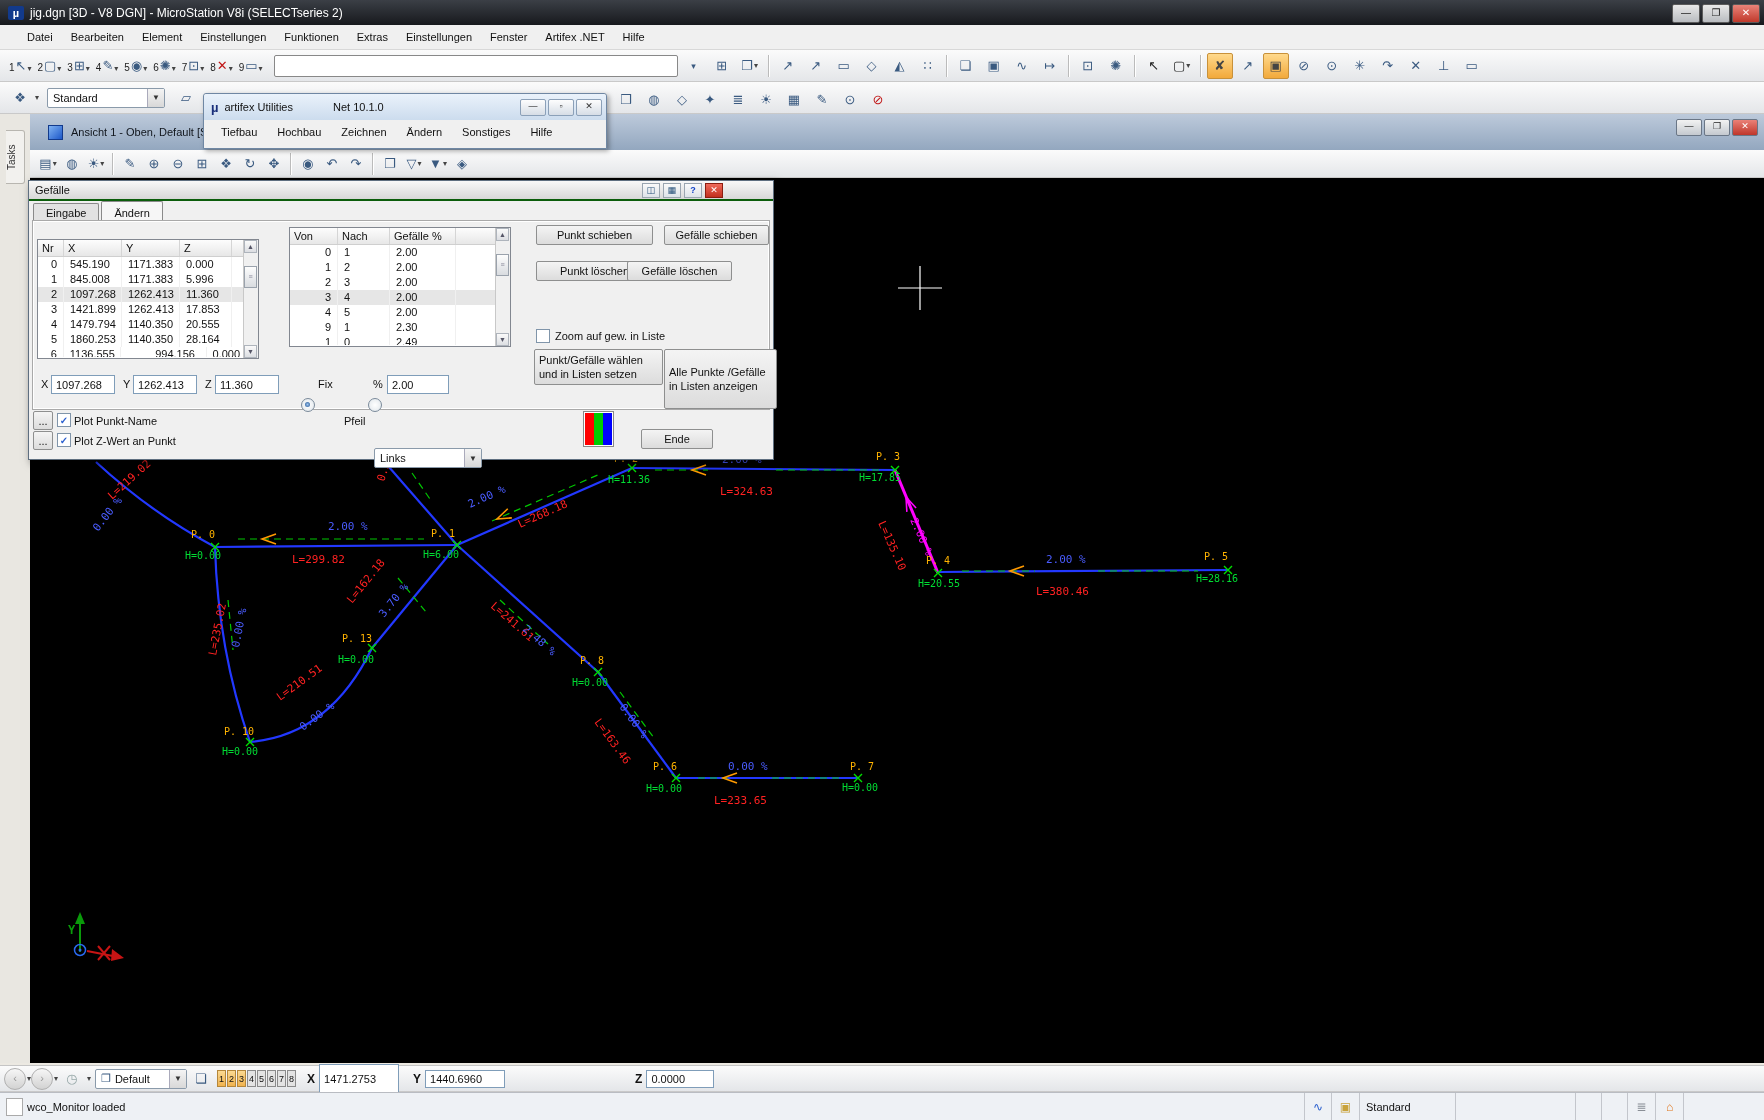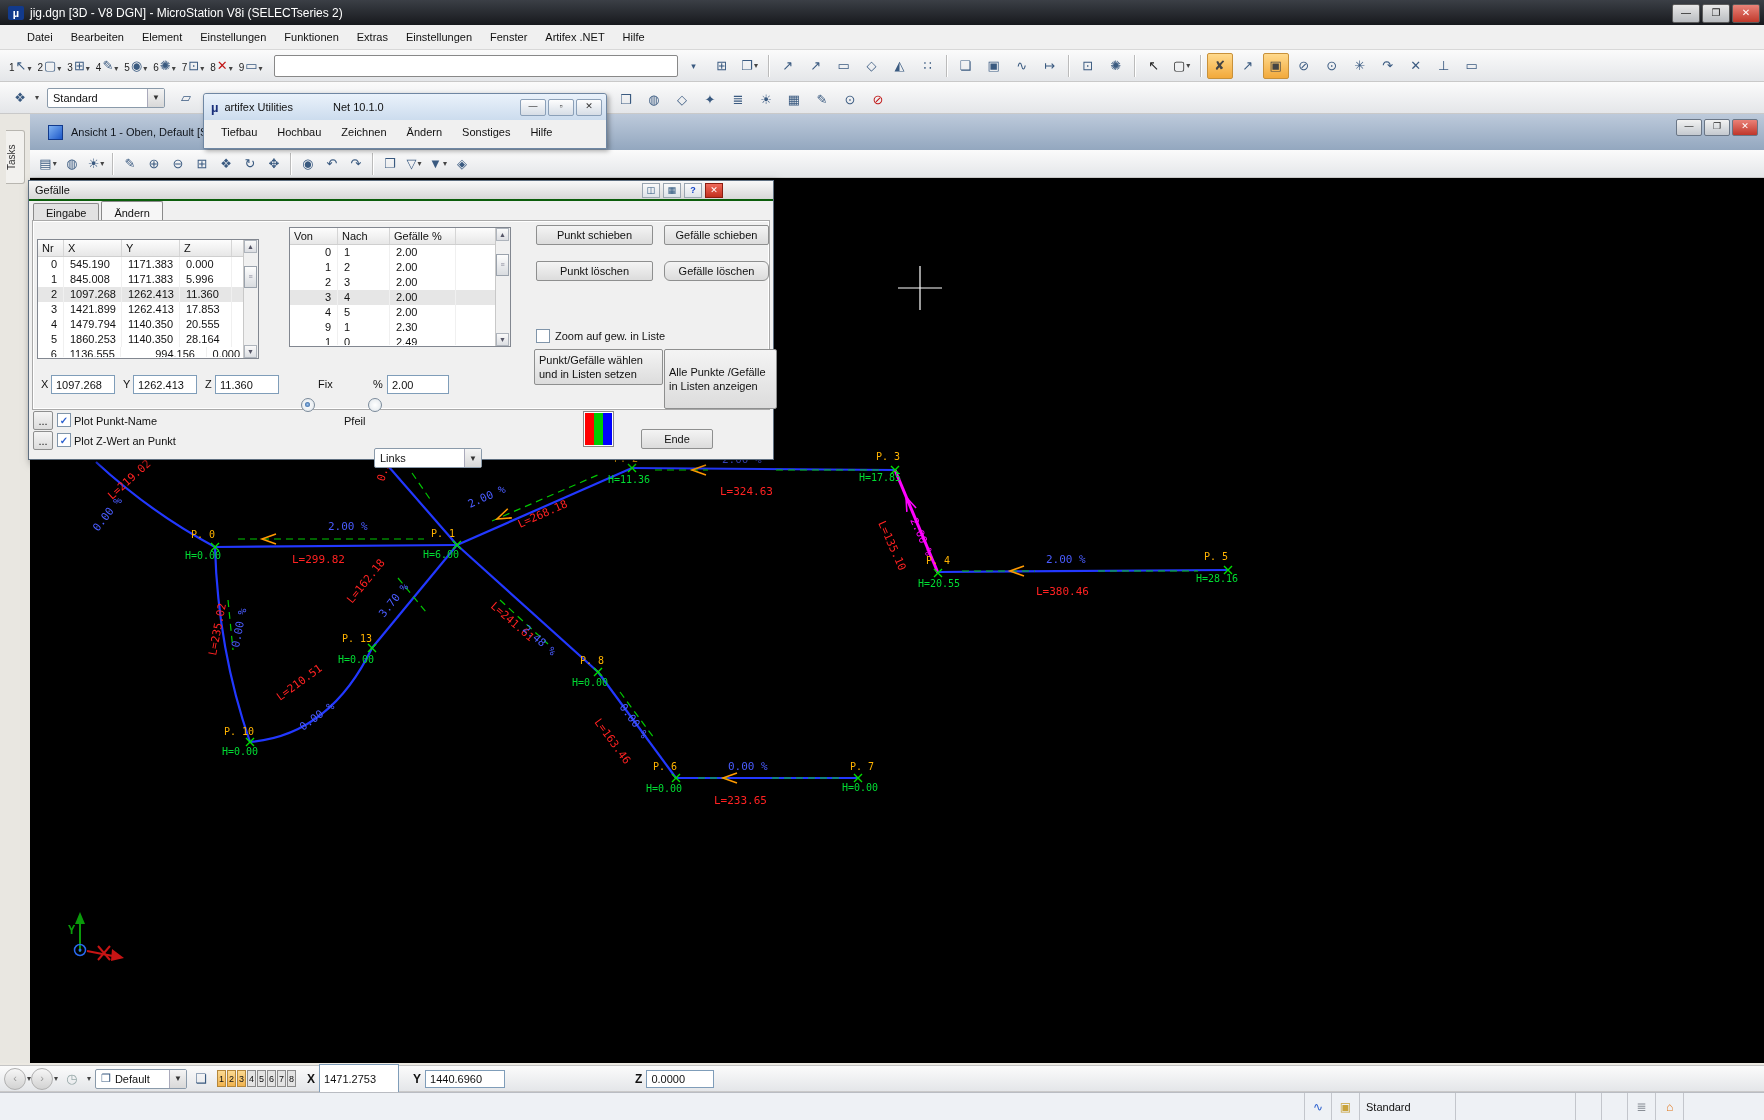--- a/index.html
+++ b/index.html
@@ -525,21 +525,21 @@
             <div class="sarr" style="top: 0px;">▲</div>
             <div class="sthumb" style="top: 26px;">≡</div>
             <div class="sarr" style="bottom: 0px; top: auto;">▼</div>
           </div>
         </div>
       </div>
 
     <div class="abs btn" style="left:507px;top:44px;width:115px;height:18px;">Punkt schieben</div>
     <div class="abs btn" style="left:635px;top:44px;width:103px;height:18px;">Gefälle schieben</div>
     <div class="abs btn" style="left:507px;top:80px;width:115px;height:18px;">Punkt löschen</div>
-    <div class="abs btn" style="left:635px;top:80px;width:103px;height:18px;border-radius:6px;">Gefälle löschen</div>
+    <div class="abs btn" style="left:598px;top:80px;width:103px;height:18px;">Gefälle löschen</div>
 
     <div class="abs" style="left:507px;top:148px;display:flex;align-items:center;gap:5px;">
       <span class="chk"></span>
       <span>Zoom auf gew. in Liste</span>
     </div>
     <div class="abs btn" style="left:505px;top:168px;width:119px;height:34px;padding:0 4px;text-align:left;line-height:1.3;">Punkt/Gefälle wählen und in Listen setzen</div>
     <div class="abs btn" style="left:635px;top:168px;width:103px;height:34px;padding:12px 4px;text-align:left;line-height:1.3;">Alle Punkte /Gefälle in Listen anzeigen</div>
 
     
     <div class="abs" style="left:12px;top:197px;">X</div>
@@ -601,20 +601,24 @@
       </div>
     <span class="coordlbl" style="margin-left:10px;">X</span>
     <div class="field" style="width:80px;height:30px;">1471.2753</div>
     <span class="coordlbl" style="margin-left:14px;">Y</span>
     <div class="field" style="width:80px;height:18px;">1440.6960</div>
     <span class="coordlbl" style="margin-left:130px;">Z</span>
     <div class="field" style="width:68px;height:18px;">0.0000</div>
   </div>
 
   <div class="abs statusbar">
+    <div class="scell" style="width:380px;border-right:none;">
+      <span style="width:15px;height:16px;background:#fff;border:1px solid #aaa;display:inline-block;margin-right:4px;"></span>
+      <span>wco_Monitor loaded</span>
+    </div>
     <div style="flex:1"></div>
     <div class="scell" style="border-left:1px solid #c3c6cc;width:28px;justify-content:center;">
         <span class="micon" style="color:#2a5fcf;">∿</span>
       </div>
     <div class="scell" style="width:28px;justify-content:center;">
         <span class="micon" style="color:#c8a23a;">▣</span>
       </div>
     <div class="scell" style="width:96px;">Standard</div>
     <div class="scell" style="width:120px;"></div>
     <div class="scell" style="width:26px;"></div>

